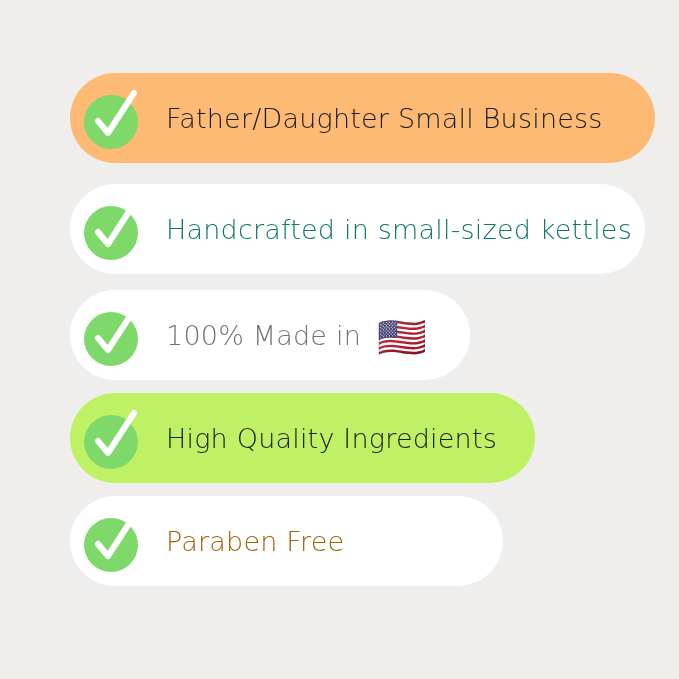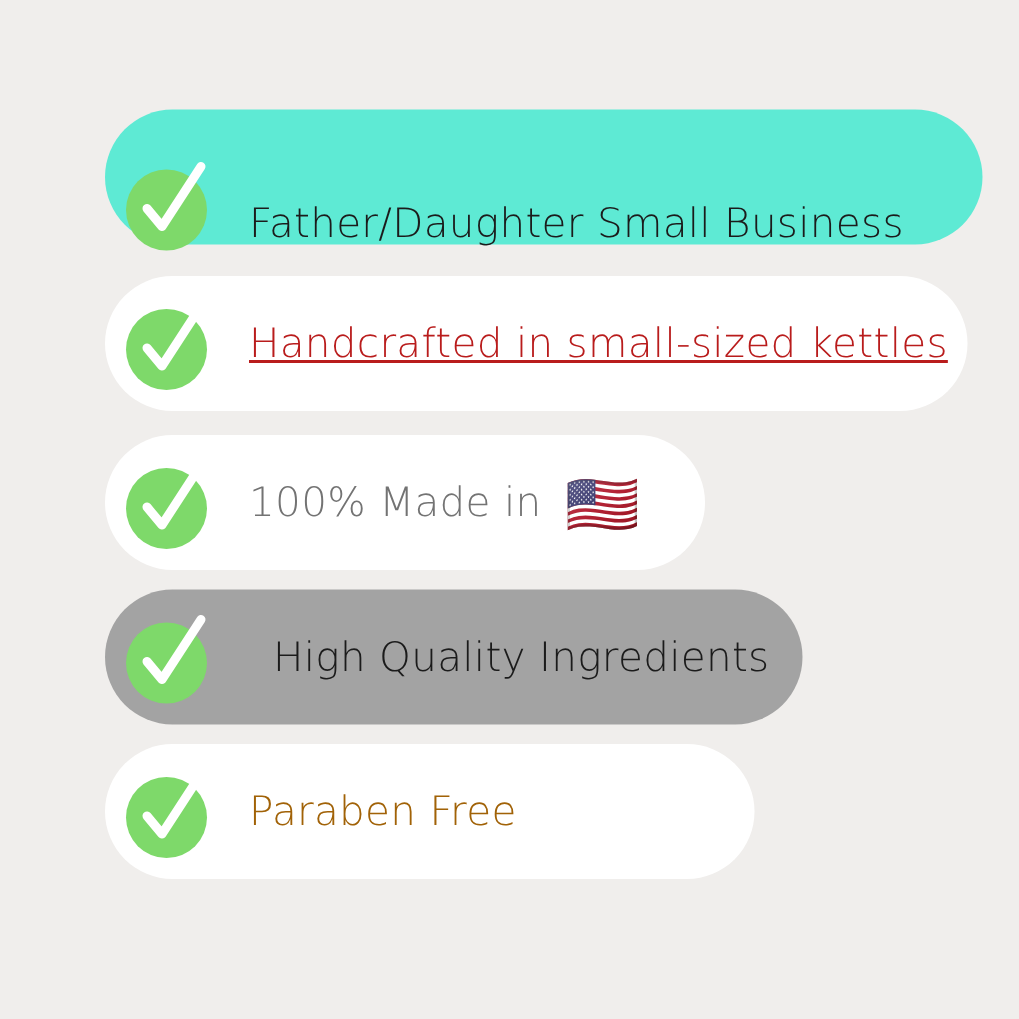--- a/index.html
+++ b/index.html
@@ -65,60 +65,60 @@
   .label-wrap {
     display: flex;
     align-items: center;
   }
 </style>
 </head>
 <body style="background: rgb(240, 238, 236);">
 
 <div id="feature-board">
 
-  <div class="feature-row" style="top: 73px; width: 585px; background: #5eead4; align-items: flex-end;">
+  <div class="feature-row" style="top: 73px; width: 585px; background: #fdba74;">
     <span class="check-badge">
       <svg viewBox="0 0 70 70" xmlns="http://www.w3.org/2000/svg">
         <circle cx="31" cy="39" r="27" fill="#7ed96a"></circle>
         <path d="M18 38 L28 50 L54 10" fill="none" stroke="#ffffff" stroke-width="6" stroke-linecap="round" stroke-linejoin="round"></path>
       </svg>
     </span>
     <span class="label-wrap">
       <span class="feature-label" style="color: rgb(27, 27, 27);">Father/Daughter Small Business</span>
 
     </span>
   </div>
 
   <div class="feature-row" style="top: 184px; width: 575px; background: rgb(255, 255, 255);">
     <span class="check-badge">
       <svg viewBox="0 0 70 70" xmlns="http://www.w3.org/2000/svg">
         <circle cx="31" cy="39" r="27" fill="#7ed96a"></circle>
         <path d="M18 38 L28 50 L54 10" fill="none" stroke="#ffffff" stroke-width="6" stroke-linecap="round" stroke-linejoin="round"></path>
       </svg>
     </span>
     <span class="label-wrap">
-      <span class="feature-label" style="color: #b91c1c; text-decoration: underline;">Handcrafted in small-sized kettles</span>
+      <span class="feature-label" style="color: #0f766e;">Handcrafted in small-sized kettles</span>
 
     </span>
   </div>
 
   <div class="feature-row" style="top: 290px; width: 400px; background: rgb(255, 255, 255);">
     <span class="check-badge">
       <svg viewBox="0 0 70 70" xmlns="http://www.w3.org/2000/svg">
         <circle cx="31" cy="39" r="27" fill="#7ed96a"></circle>
         <path d="M18 38 L28 50 L54 10" fill="none" stroke="#ffffff" stroke-width="6" stroke-linecap="round" stroke-linejoin="round"></path>
       </svg>
     </span>
     <span class="label-wrap">
       <span class="feature-label" style="color: #737373;">100% Made in</span>
       <span class="flag-glyph">🇺🇸</span>
     </span>
   </div>
 
-  <div class="feature-row" style="top: 393px; width: 465px; background: #a3a3a3; gap: 16px;">
+  <div class="feature-row" style="top: 393px; width: 465px; background: #bef264;">
     <span class="check-badge">
       <svg viewBox="0 0 70 70" xmlns="http://www.w3.org/2000/svg">
         <circle cx="31" cy="39" r="27" fill="#7ed96a"></circle>
         <path d="M18 38 L28 50 L54 10" fill="none" stroke="#ffffff" stroke-width="6" stroke-linecap="round" stroke-linejoin="round"></path>
       </svg>
     </span>
     <span class="label-wrap">
       <span class="feature-label" style="color: rgb(27, 27, 27);">High Quality Ingredients</span>
 
     </span>

